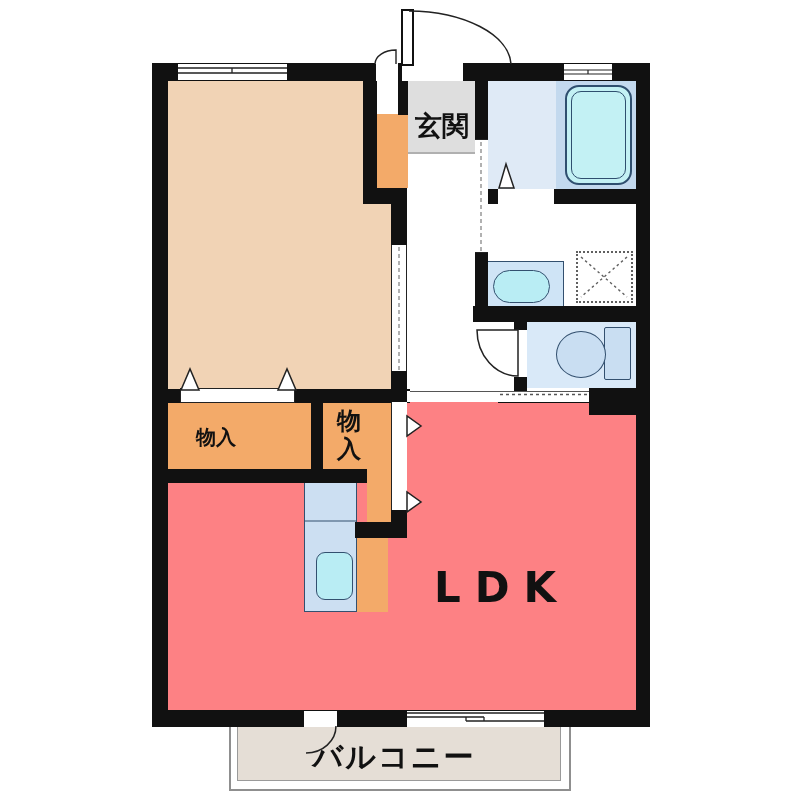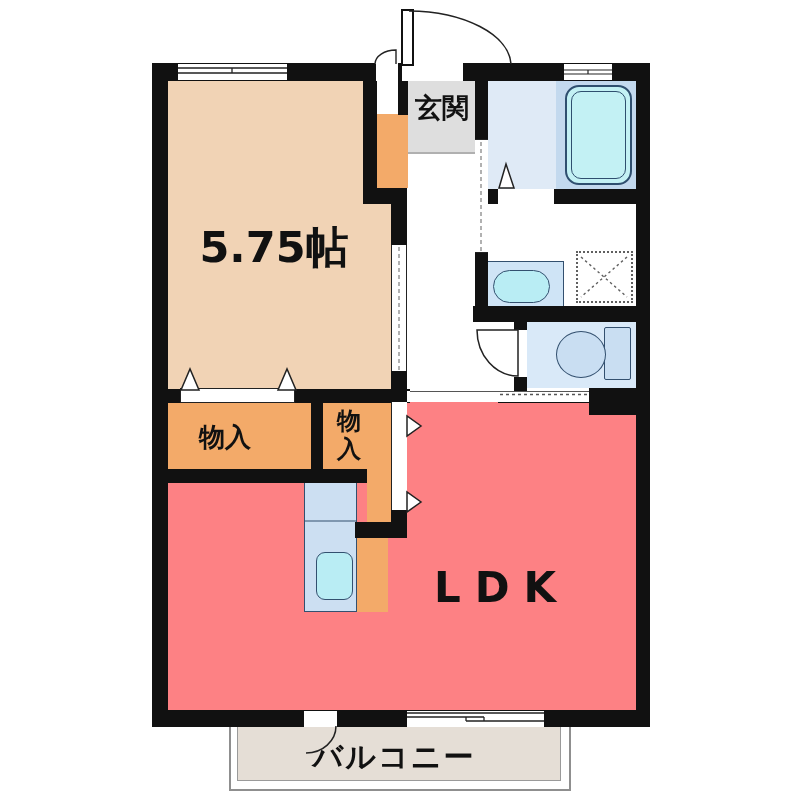--- a/index.html
+++ b/index.html
@@ -129,21 +129,20 @@
 
     <path d="M399,247 V370" stroke="#888" stroke-width="1.3" stroke-dasharray="4,3" fill="none"></path>
     <path d="M481,142 V251" stroke="#888" stroke-width="1.3" stroke-dasharray="4,3" fill="none"></path>
 
     <path d="M410,391.5 H589" stroke="#555" stroke-width="1.2" fill="none"></path>
     <path d="M500,394.5 H589" stroke="#555" stroke-width="1.4" stroke-dasharray="3,3" fill="none"></path>
 
     <path d="M304,521 H357" stroke="#33506f" stroke-width="1.2" fill="none"></path>
   </svg>
 
-  <div class="lbl" style="left:274px;top:247px;font-size:43px;">5.75帖</div>
-  <div class="lbl" style="left:442px;top:107px;font-size:27px;">玄関</div>
-  <div class="lbl" style="left:225px;top:437px;font-size:26px;">物入</div>
+  <div class="lbl" style="left:442px;top:125px;font-size:27px;">玄関</div>
+  <div class="lbl" style="left:216px;top:437px;font-size:20px;">物入</div>
   <div class="lbl" style="left:349px;top:421px;font-size:24px;">物</div>
   <div class="lbl" style="left:349px;top:449px;font-size:24px;">入</div>
   <div class="lbl" style="left:502px;top:556px;font-size:42px;letter-spacing:14px;margin-top:32px;">LDK</div>
   <div class="lbl" style="left:394px;top:757px;font-size:30px;letter-spacing:2px;">バルコニー</div>
 
 </div>
 
 </body></html>

